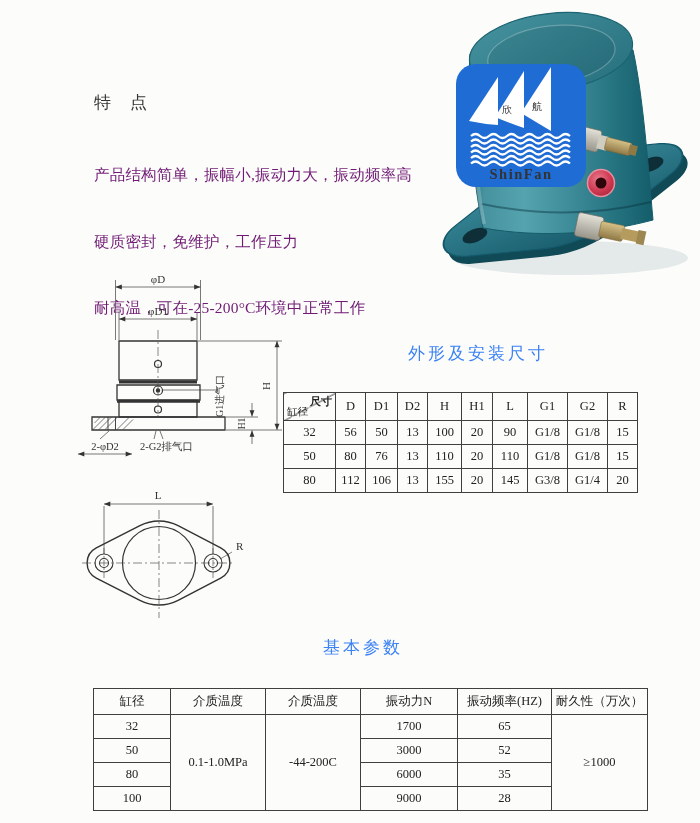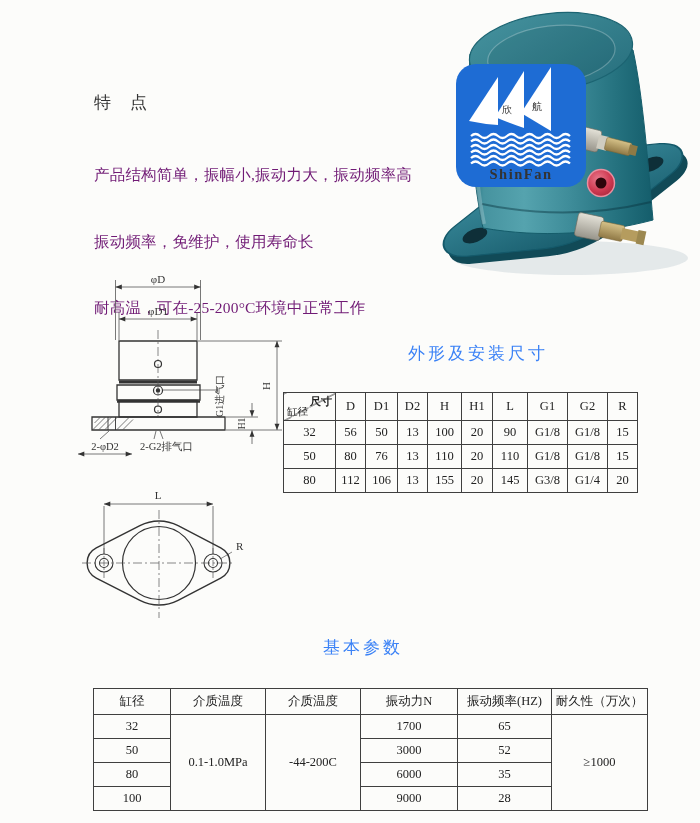--- a/index.html
+++ b/index.html
@@ -32,21 +32,21 @@
   .corner .bl{position:absolute;bottom:1px;left:3px;font-size:10.5px;}
   svg text{font-family:"Liberation Serif","DejaVu Serif",serif;fill:#333;}
   .drawing line,.drawing path,.drawing rect,.drawing circle{vector-effect:non-scaling-stroke;}
 </style>
 </head>
 <body>
 
 <div class="abs features">
   <div class="title">特　点</div>
   <div class="line">产品结构简单，振幅小,振动力大，振动频率高</div>
-  <div class="line">振动频率，免维护，使用寿命长</div>
+  <div class="line">硬质密封，免维护，工作压力</div>
   <div class="line">耐高温，可在-25-200°C环境中正常工作</div>
 </div>
 
 <svg class="abs" style="left:420px;top:0;" width="280" height="285" viewBox="0 0 280 285">
   <defs>
     <linearGradient id="gBody" x1="0" y1="0" x2="1" y2="0">
       <stop offset="0" stop-color="#1f6b7a"></stop>
         <stop offset="0.08" stop-color="#46939f"></stop>
       <stop offset="0.3" stop-color="#55a3ae"></stop>
         <stop offset="0.55" stop-color="#3e8c99"></stop>

